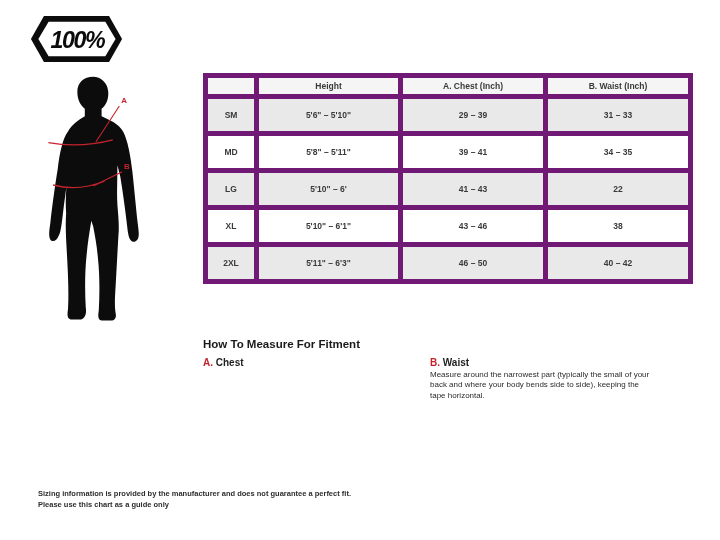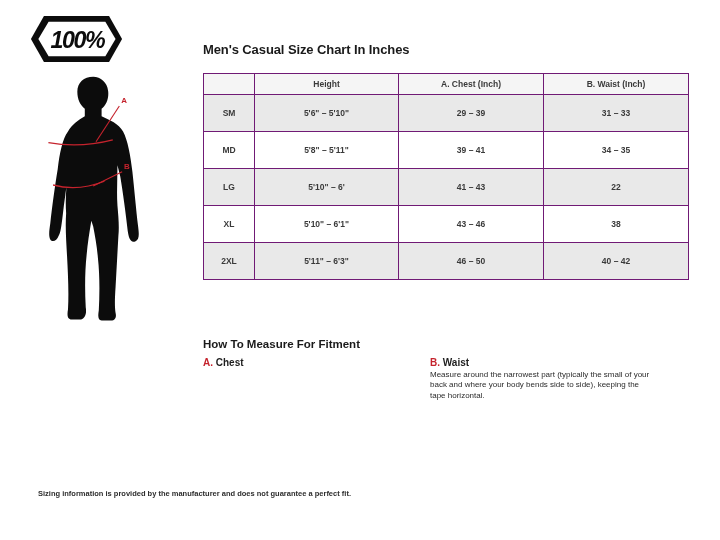--- a/index.html
+++ b/index.html
@@ -27,21 +27,21 @@
     letter-spacing: -0.1px;
   }
 
   
   table.size-table {
     position: absolute; left: 203px; top: 73px;
     width: 485px;
     border-collapse: collapse; table-layout: fixed;
   }
   table.size-table th, table.size-table td {
-    border: 1px solid #701a75;
+    border: 5px solid #701a75;
     text-align: center; vertical-align: middle;
     font-size: 8.5px; font-weight: 700; color: #3a3a3a;
   }
   table.size-table thead th { height: 21px; background: #f5f5f5; }
   table.size-table tbody td { height: 37px; }
   table.size-table tbody tr.odd  { background: #e9e9e9; margin-top: 44px; }
   table.size-table tbody tr.even { background: #ffffff; }
   .col-size  { width: 51px; }
   .col-hgt   { width: 144px; }
   .col-chest { width: 145px; }
@@ -127,21 +127,20 @@
         C55 9 62 3 72 3 Z"></path>
       <path d="M24 73 Q58 79 93 70" fill="none" stroke="#c5232d" stroke-width="1.4"></path>
       <path d="M75 72 L100 34" fill="none" stroke="#c5232d" stroke-width="1.2"></path>
       <path d="M29 118 Q56 125 84 114" fill="none" stroke="#c5232d" stroke-width="1.4"></path>
       <path d="M72 119 L103 104" fill="none" stroke="#c5232d" stroke-width="1.2"></path>
       <text x="102" y="31" font-family="Liberation Sans, sans-serif" font-size="8.5" font-weight="700" fill="#c5232d">A</text>
       <text x="105" y="101" font-family="Liberation Sans, sans-serif" font-size="8.5" font-weight="700" fill="#c5232d">B</text>
     </svg>
   </div>
 
-  <h1 class="chart-title">Men's Casual Size Chart In Inches</h1>
 
   <table class="size-table">
     <colgroup>
       <col class="col-size">
         <col class="col-hgt">
         <col class="col-chest">
         <col class="col-waist">
     </colgroup>
     <thead>
       <tr>
@@ -197,15 +196,16 @@
   <div class="measure-col b">
     <div class="measure-label">
       <span class="red">B.</span>
       <span>Waist</span>
     </div>
     <p>Measure around the narrowest part (typically the small of your back and where your body bends side to side), keeping the tape horizontal.</p>
   </div>
 
   <div class="footer">
     <div>Sizing information is provided by the manufacturer and does not guarantee a perfect fit.</div>
+    <div>Please use this chart as a guide only</div>
   </div>
 
 </div>
 
 </body></html>

